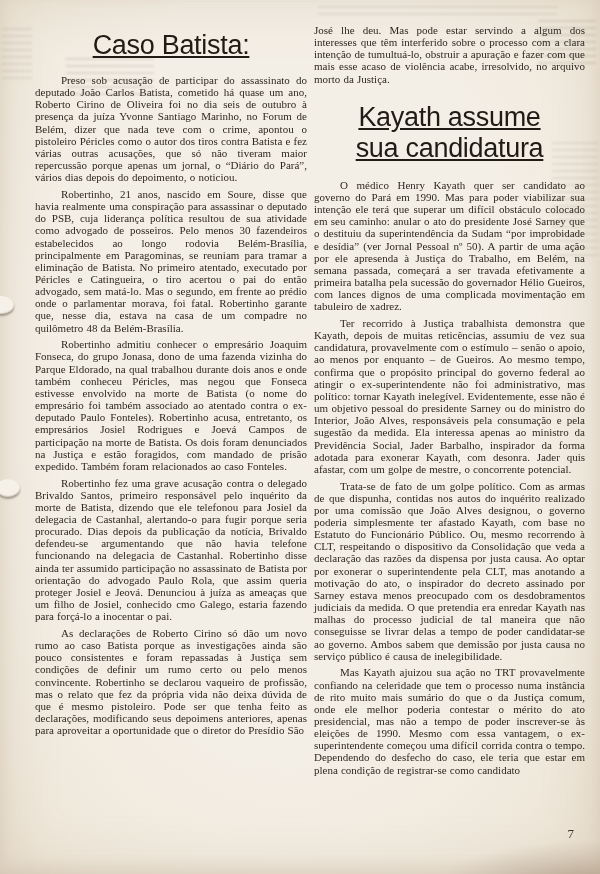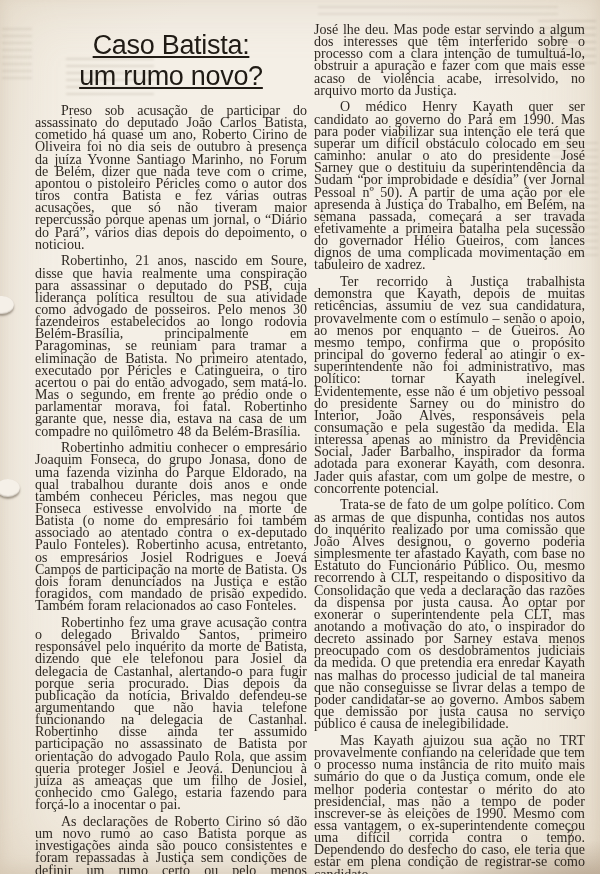--- a/index.html
+++ b/index.html
@@ -38,21 +38,21 @@
   .col-left{left:35px;top:30px;width:272px;}
   .col-right{left:314px;top:24px;width:271px;}
   h1.headline{
     font-family:"Liberation Sans","DejaVu Sans",sans-serif;
     font-weight:500;
     font-size:27px;line-height:31px;text-align:center;
     color:#201b15;margin:0 0 13px 0;letter-spacing:-.3px;text-decoration:underline;
   }
   .col-right h1.headline{margin:17px 0 15px 0;}
   p.body{
-    font-size:14px;line-height:12.15px;text-align:justify;
+    font-size:11px;line-height:12.15px;text-align:justify;
     text-indent:26px;margin:0 0 4.5px 0;
     color:#2e2822;word-spacing:.4px;
   }
   p.noindent{text-indent:0;}
   .b{font-weight:normal;}
   .page-number{
     position:absolute;right:26px;top:826px;
     font-size:13px;color:#3a332b;
   }
 </style>
@@ -64,30 +64,31 @@
   <div class="ghost g-a"></div>
   <div class="ghost g-b"></div>
   <div class="ghost g-c"></div>
   <div class="ghost g-d"></div>
   <div class="ghost g-e"></div>
   <div class="hole hole-1"></div>
   <div class="hole hole-2"></div>
   <div class="curl"></div>
 
   <div class="col col-left">
-    <h1 class="headline"><span>Caso Batista:</span><br><span>um rumo novo?</span></h1>
+    <h1 class="headline"><span>Caso Batista:</span><br></h1>
     <p class="body">Preso sob acusação de participar do assassinato do deputado João Carlos Batista, cometido há quase um ano, Roberto Cirino de Oliveira foi no dia seis de outubro à presença da juíza Yvonne Santiago Marinho, no Forum de Belém, dizer que nada teve com o crime, apontou o pistoleiro Péricles como o autor dos tiros contra Batista e fez várias outras acusações, que só não tiveram maior repercussão porque apenas um jornal, o “Diário do Pará”, vários dias depois do depoimento, o noticiou.</p>
     <p class="body">Robertinho, 21 anos, nascido em Soure, disse que havia realmente uma conspiração para assassinar o deputado do PSB, cuja liderança política resultou de sua atividade como advogado de posseiros. Pelo menos 30 fazendeiros estabelecidos ao longo rodovia Belém-Brasília, principalmente em Paragominas, se reuniam para tramar a eliminação de Batista. No primeiro atentado, executado por Péricles e Catingueira, o tiro acertou o pai do então advogado, sem matá-lo. Mas o segundo, em frente ao prédio onde o parlamentar morava, foi fatal. Robertinho garante que, nesse dia, estava na casa de um compadre no quilômetro 48 da Belém-Brasília.</p>
     <p class="body">Robertinho admitiu conhecer o empresário Joaquim Fonseca, do grupo Jonasa, dono de uma fazenda vizinha do Parque Eldorado, na qual trabalhou durante dois anos e onde também conheceu Péricles, mas negou que Fonseca estivesse envolvido na morte de Batista (o nome do empresário foi também associado ao atentado contra o ex-deputado Paulo Fonteles). Robertinho acusa, entretanto, os empresários Josiel Rodrigues e Joevá Campos de participação na morte de Batista. Os dois foram denunciados na Justiça e estão foragidos, com mandado de prisão expedido. Também foram relacionados ao caso Fonteles.</p>
     <p class="body">Robertinho fez uma grave acusação contra o delegado Brivaldo Santos, primeiro responsável pelo inquérito da morte de Batista, dizendo que ele telefonou para Josiel da delegacia de Castanhal, alertando-o para fugir porque seria procurado. Dias depois da publicação da notícia, Brivaldo defendeu-se argumentando que não havia telefone funcionando na delegacia de Castanhal. Robertinho disse ainda ter assumido participação no assassinato de Batista por orientação do advogado Paulo Rola, que assim queria proteger Josiel e Jeová. Denunciou à juíza as ameaças que um filho de Josiel, conhecido cmo Galego, estaria fazendo para forçá-lo a inocentar o pai.</p>
     <p class="body">As declarações de Roberto Cirino só dão um novo rumo ao caso Batista porque as investigações ainda são pouco consistentes e foram repassadas à Justiça sem condições de definir um rumo certo ou pelo menos convincente. Robertinho se declarou vaqueiro de profissão, mas o relato que fez da própria vida não deixa dúvida de que é mesmo pistoleiro. Pode ser que tenha feito as declarações, modificando seus depoimens anteriores, apenas para aproveitar a oportunidade que o diretor do Presídio São</p>
   </div>
 
   <div class="col col-right">
     <p class="body noindent">José lhe deu. Mas pode estar servindo a algum dos interesses que têm interferido sobre o processo com a clara intenção de tumultuá-lo, obstruir a apuração e fazer com que mais esse acaso de violência acabe, irresolvido, no arquivo morto da Justiça.</p>
+    <h1 class="headline"><span>Kayath assume</span><br><span>sua candidatura</span></h1>
     <p class="body"><span>O médico Henry Kayath quer ser candidato ao governo do Pará em 1990. Mas para poder viabilizar sua intenção ele terá que superar um difícil obstáculo colocado em seu caminho: anular o ato do presidente José Sarney que o destituiu da superintendência da Sudam “por improbidade e desídia” (</span><span class="b">ver Jornal Pessoal nº 50</span><span>). A partir de uma ação por ele apresenda à Justiça do Trabalho, em Belém, na semana passada, começará a ser travada efetivamente a primeira batalha pela sucessão do governador Hélio Gueiros, com lances dignos de uma complicada movimentação em tabuleiro de xadrez.</span></p>
     <p class="body">Ter recorrido à Justiça trabalhista demonstra que Kayath, depois de muitas reticências, assumiu de vez sua candidatura, provavelmente com o estímulo – senão o apoio, ao menos por enquanto – de Gueiros. Ao mesmo tempo, confirma que o propósito principal do governo federal ao atingir o ex-superintendente não foi administrativo, mas político: tornar Kayath inelegível. Evidentemente, esse não é um objetivo pessoal do presidente Sarney ou do ministro do Interior, João Alves, responsáveis pela consumação e pela sugestão da medida. Ela interessa apenas ao ministro da Previdência Social, Jader Barbalho, inspirador da forma adotada para exonerar Kayath, com desonra. Jader quis afastar, com um golpe de mestre, o concorrente potencial.</p>
     <p class="body">Trata-se de fato de um golpe político. Com as armas de que dispunha, contidas nos autos do inquérito realizado por uma comissão que João Alves designou, o governo poderia simplesmente ter afastado Kayath, com base no Estatuto do Funcionário Público. Ou, mesmo recorrendo à CLT, respeitando o dispositivo da Consolidação que veda a declaração das razões da dispensa por justa causa. Ao optar por exonerar o superintendente pela CLT, mas anotando a motivação do ato, o inspirador do decreto assinado por Sarney estava menos preocupado com os desdobramentos judiciais da medida. O que pretendia era enredar Kayath nas malhas do processo judicial de tal maneira que não conseguisse se livrar delas a tempo de poder candidatar-se ao governo. Ambos sabem que demissão por justa causa no serviço público é causa de inelegibilidade.</p>
     <p class="body">Mas Kayath ajuizou sua ação no TRT provavelmente confiando na celeridade que tem o processo numa instância de rito muito mais sumário do que o da Justiça comum, onde ele melhor poderia contestar o mérito do ato presidencial, mas não a tempo de poder inscrever-se às eleições de 1990. Mesmo com essa vantagem, o ex-superintendente começou uma difícil corrida contra o tempo. Dependendo do desfecho do caso, ele teria que estar em plena condição de registrar-se como candidato</p>
   </div>
 
   <div class="page-number">7</div>
 
 </div>
 

